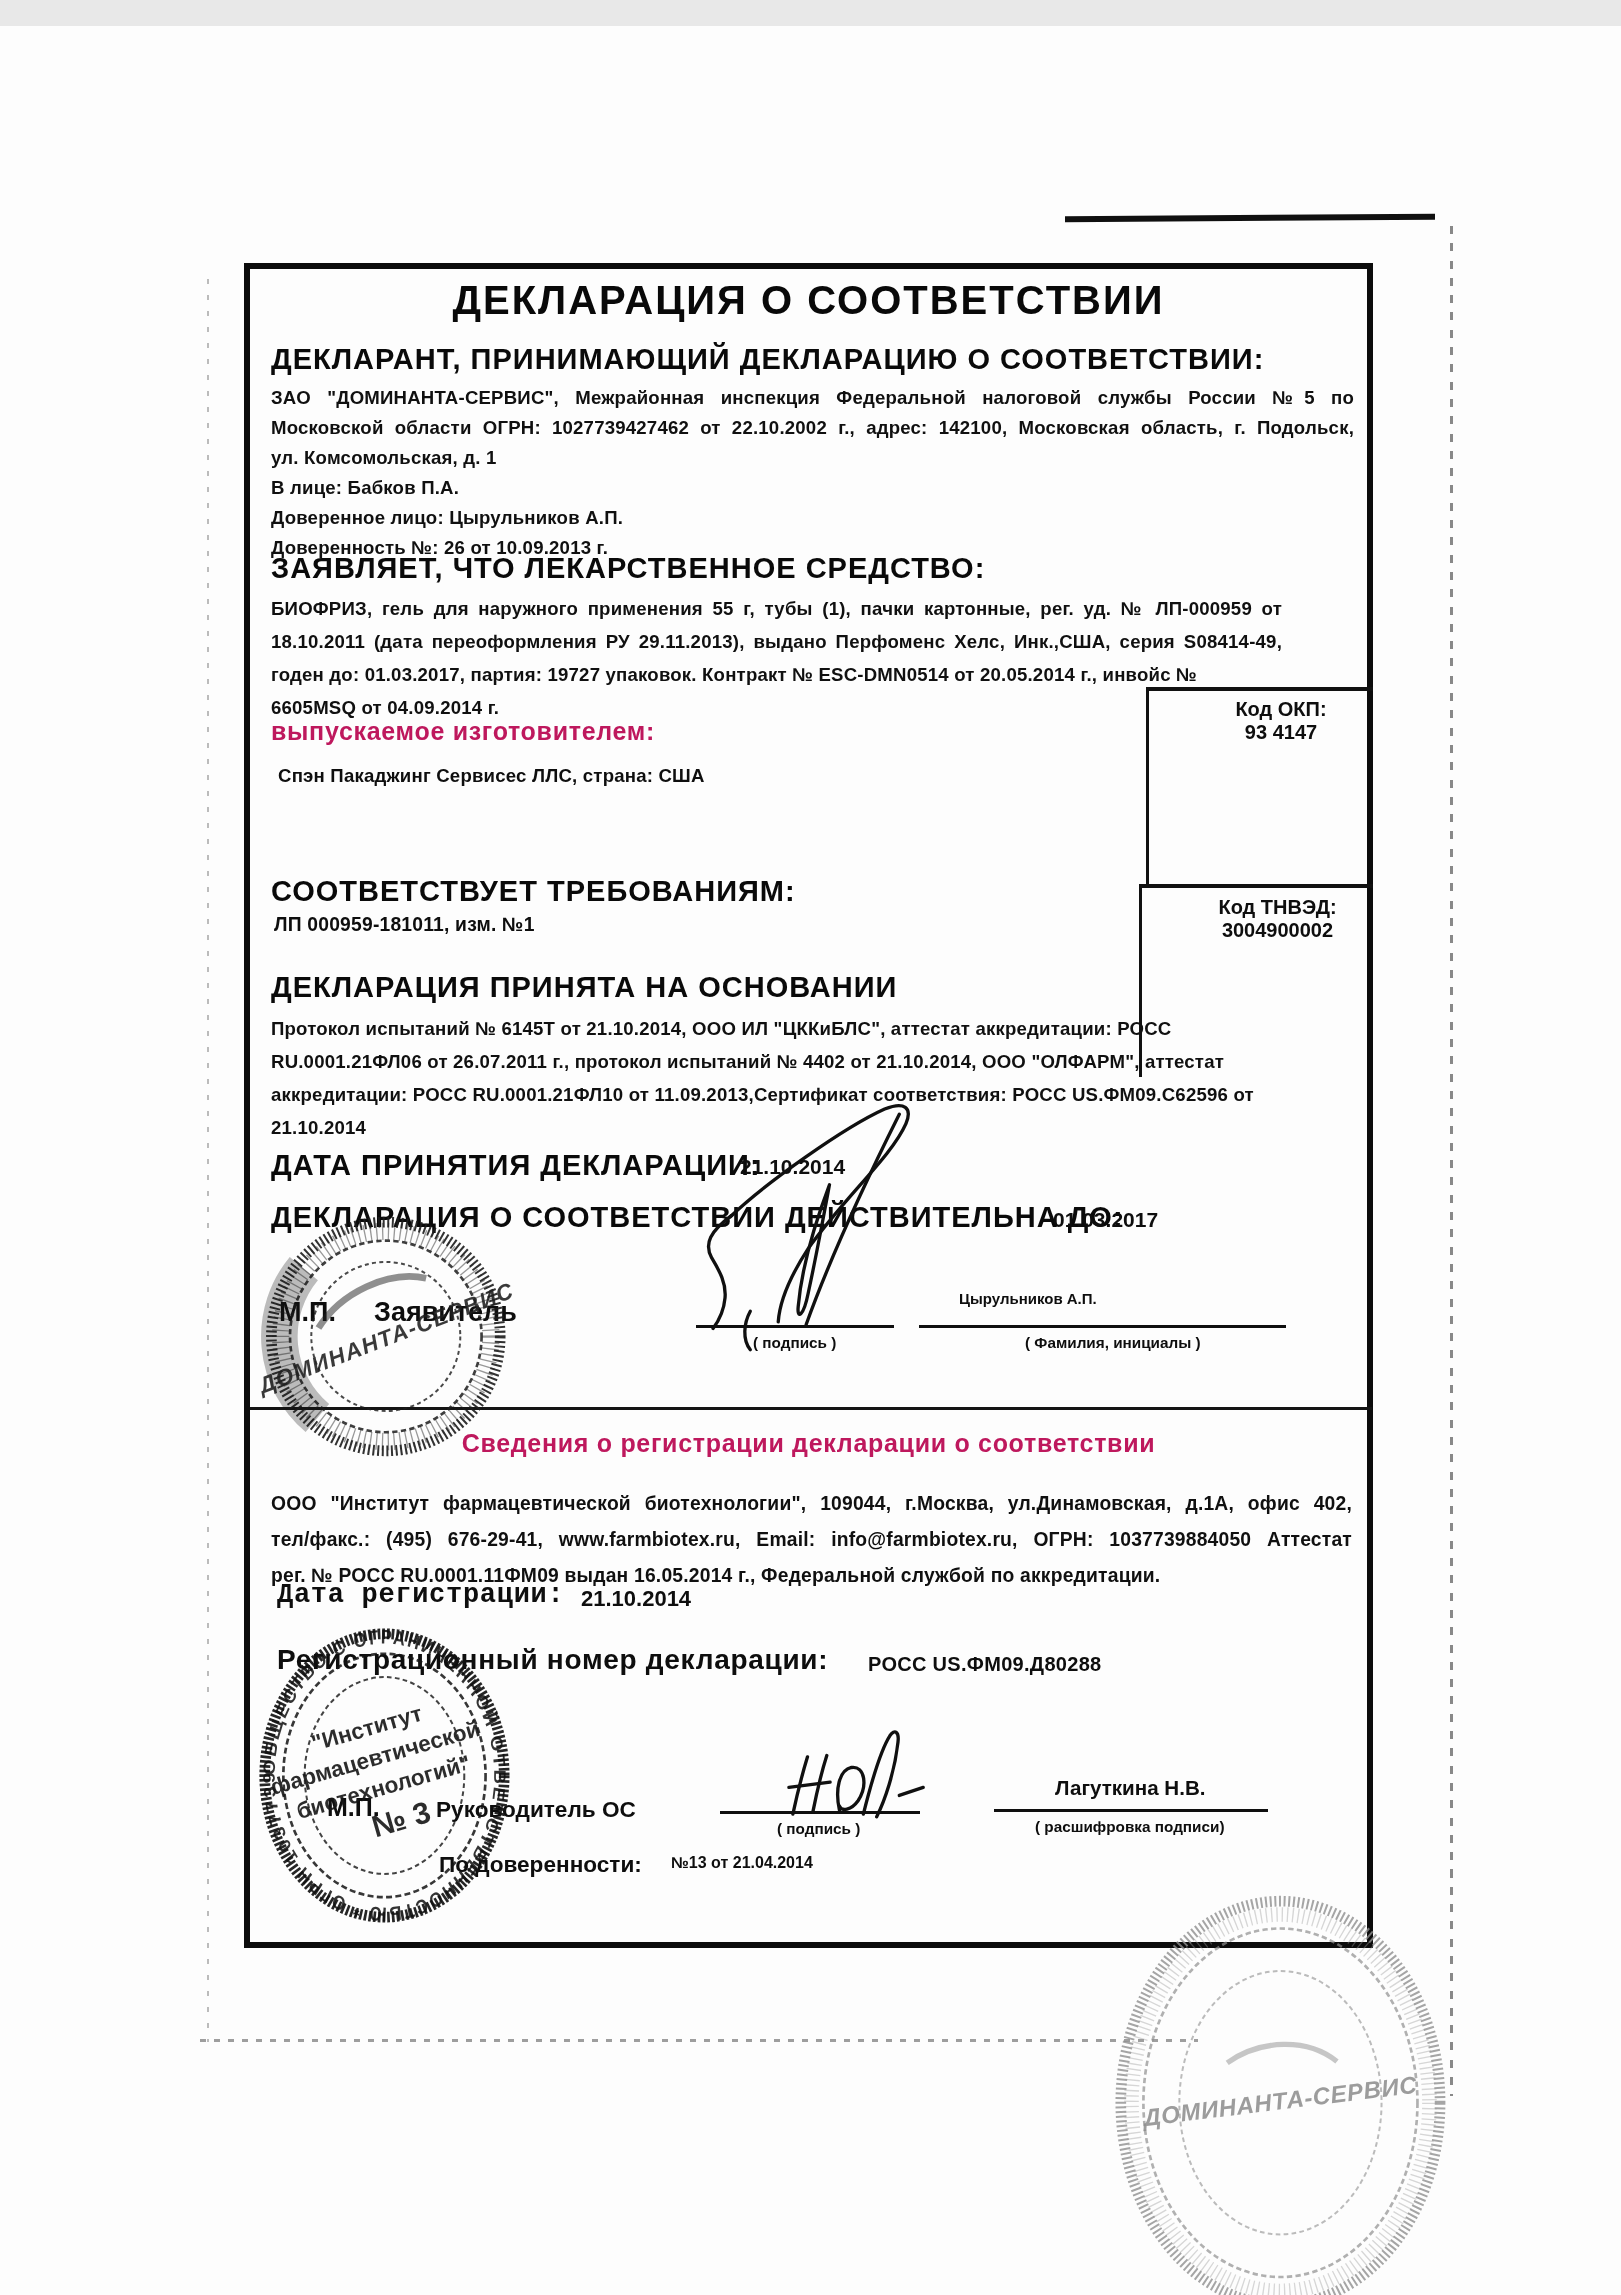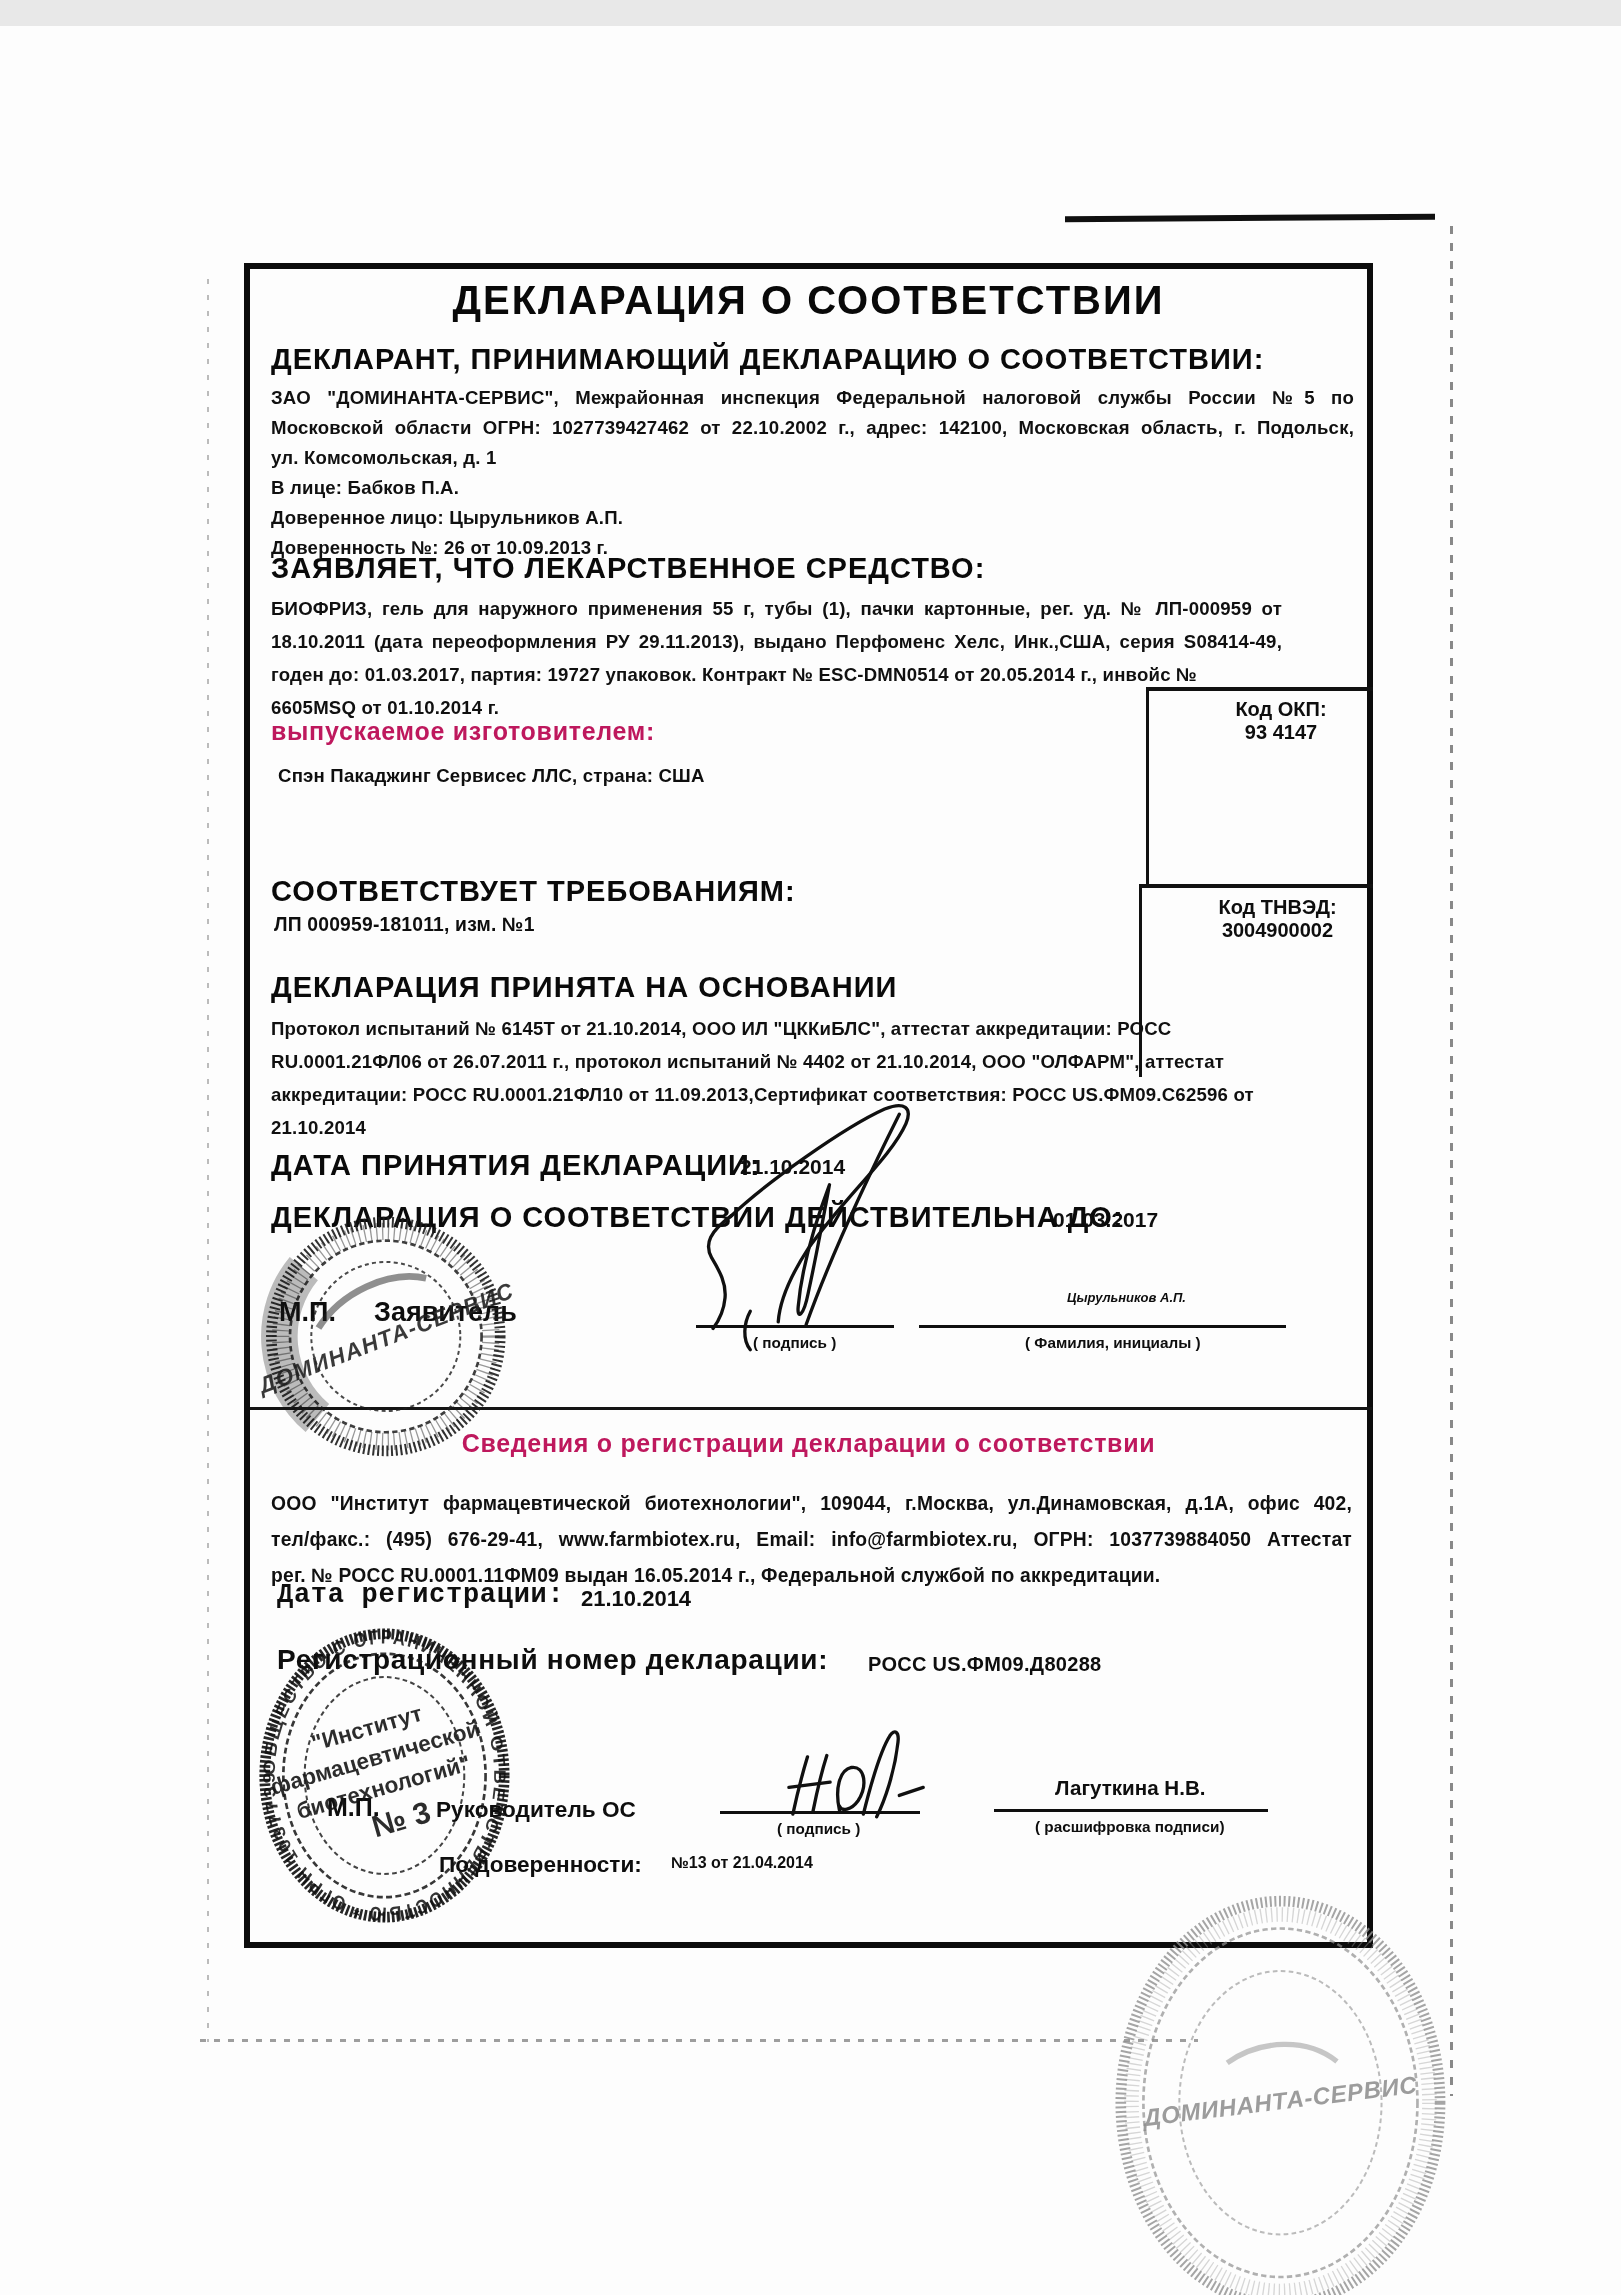--- a/index.html
+++ b/index.html
@@ -54,21 +54,21 @@
     <div>В лице: Бабков П.А.</div>
     <div>Доверенное лицо: Цырульников А.П.</div>
     <div>Доверенность №: 26 от 10.09.2013 г.</div>
   </div>
 
   <div class="abs h1" style="left:271px;top:526px;">ЗАЯВЛЯЕТ, ЧТО ЛЕКАРСТВЕННОЕ СРЕДСТВО:</div>
   <div class="abs body-text" style="left:271px;top:566px;width:1011px;line-height:33px;">
     <div class="just">БИОФРИЗ, гель для наружного применения 55 г, тубы (1), пачки картонные, рег. уд. № ЛП-000959 от</div>
     <div class="just">18.10.2011 (дата переоформления РУ 29.11.2013), выдано Перфоменс Хелс, Инк.,США, серия S08414-49,</div>
     <div>годен до: 01.03.2017, партия: 19727 упаковок. Контракт № ESC-DMN0514 от 20.05.2014 г., инвойс №</div>
-    <div>6605MSQ от 01.10.2014 г.</div>
+    <div>6605MSQ от 04.09.2014 г.</div>
   </div>
 
   <div class="abs code-box" style="left:1146px;top:661px;width:227px;height:197px;padding-top:6.7px;">
     <div class="cb-label">Код ОКП:</div>
     <div class="cb-value">93 4147</div>
   </div>
   <div class="abs code-box" style="left:1139px;top:858px;width:234px;height:193px;padding-top:8px;">
     <div class="cb-label">Код ТНВЭД:</div>
     <div class="cb-value">3004900002</div>
   </div>
@@ -90,21 +90,21 @@
   <div class="abs h1" style="left:271px;top:1123px;">ДАТА ПРИНЯТИЯ ДЕКЛАРАЦИИ:</div>
   <div class="abs value" style="left:740px;top:1129px;font-size:21px;">21.10.2014</div>
 
   <div class="abs h1" style="left:271px;top:1175px;">ДЕКЛАРАЦИЯ О СООТВЕТСТВИИ ДЕЙСТВИТЕЛЬНА ДО:</div>
   <div class="abs value" style="left:1053px;top:1182px;font-size:21px;">01.03.2017</div>
 
   <div class="abs" style="left:279px;top:1271px;font-size:27px;font-weight:700;">М.П.</div>
   <div class="abs" style="left:374px;top:1271px;font-size:27px;font-weight:700;">Заявитель</div>
   <div class="abs sig-line" style="left:696px;top:1299px;width:198px;"></div>
   <div class="abs sub-label" style="left:753px;top:1308px;">( подпись )</div>
-  <div class="abs" style="left:1067px;top:1264px;font-size:13px;font-weight:700;font-style:italic;">Цырульников А.П.</div>
+  <div class="abs" style="left:959px;top:1264px;font-size:15px;font-weight:700;">Цырульников А.П.</div>
   <div class="abs sig-line" style="left:919px;top:1299px;width:367px;"></div>
   <div class="abs sub-label" style="left:1025px;top:1308px;">( Фамилия, инициалы )</div>
 
   <div class="abs rule" style="left:250px;top:1381px;width:1122px;"></div>
   <div class="abs h2" style="left:244px;top:1403px;width:1129px;text-align:center;">Сведения о регистрации декларации о соответствии</div>
   <div class="abs body-text" style="left:271px;top:1460px;width:1081px;line-height:36px;font-size:19.3px;">
     <div class="just">ООО "Институт фармацевтической биотехнологии", 109044, г.Москва, ул.Динамовская, д.1А, офис 402,</div>
     <div class="just">тел/факс.: (495) 676-29-41, www.farmbiotex.ru, Email: info@farmbiotex.ru, ОГРН: 1037739884050 Аттестат</div>
     <div>рег. № РОСС RU.0001.11ФМ09 выдан 16.05.2014 г., Федеральной службой по аккредитации.</div>
   </div>

